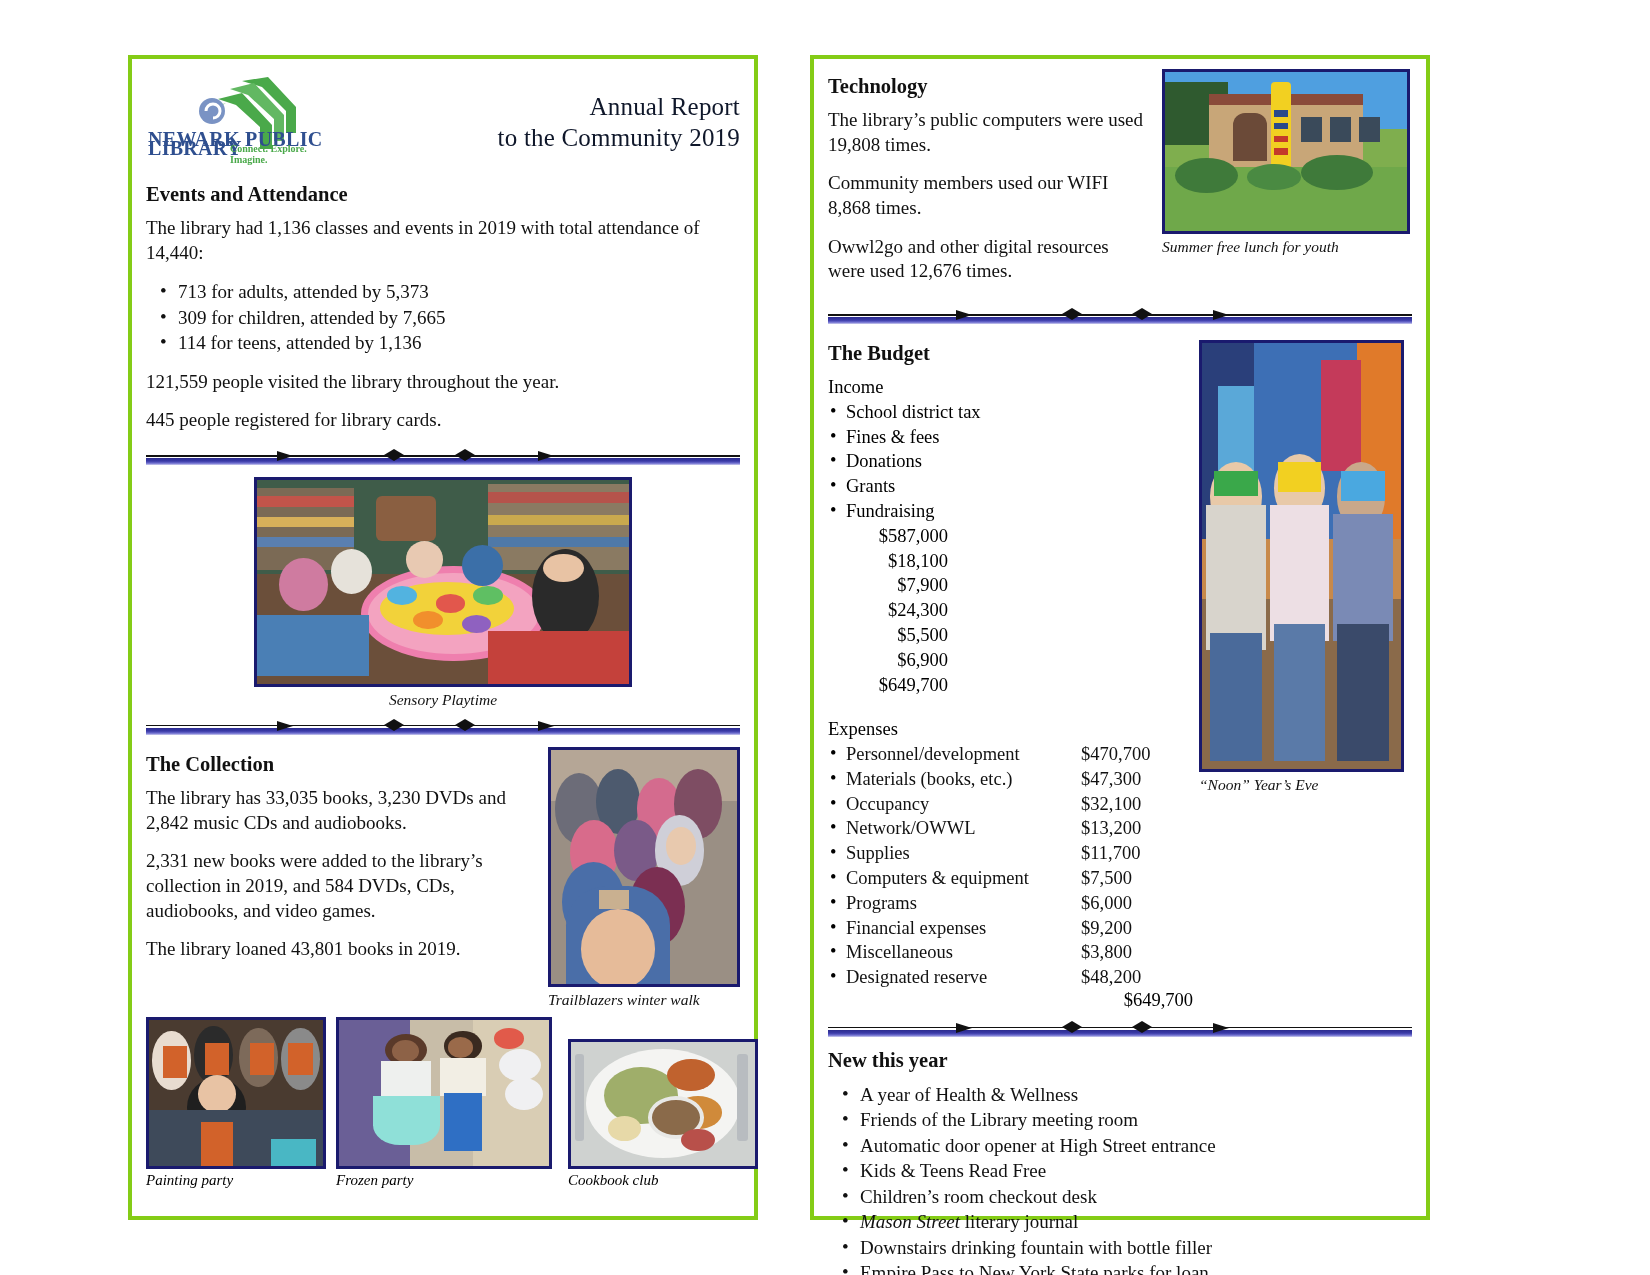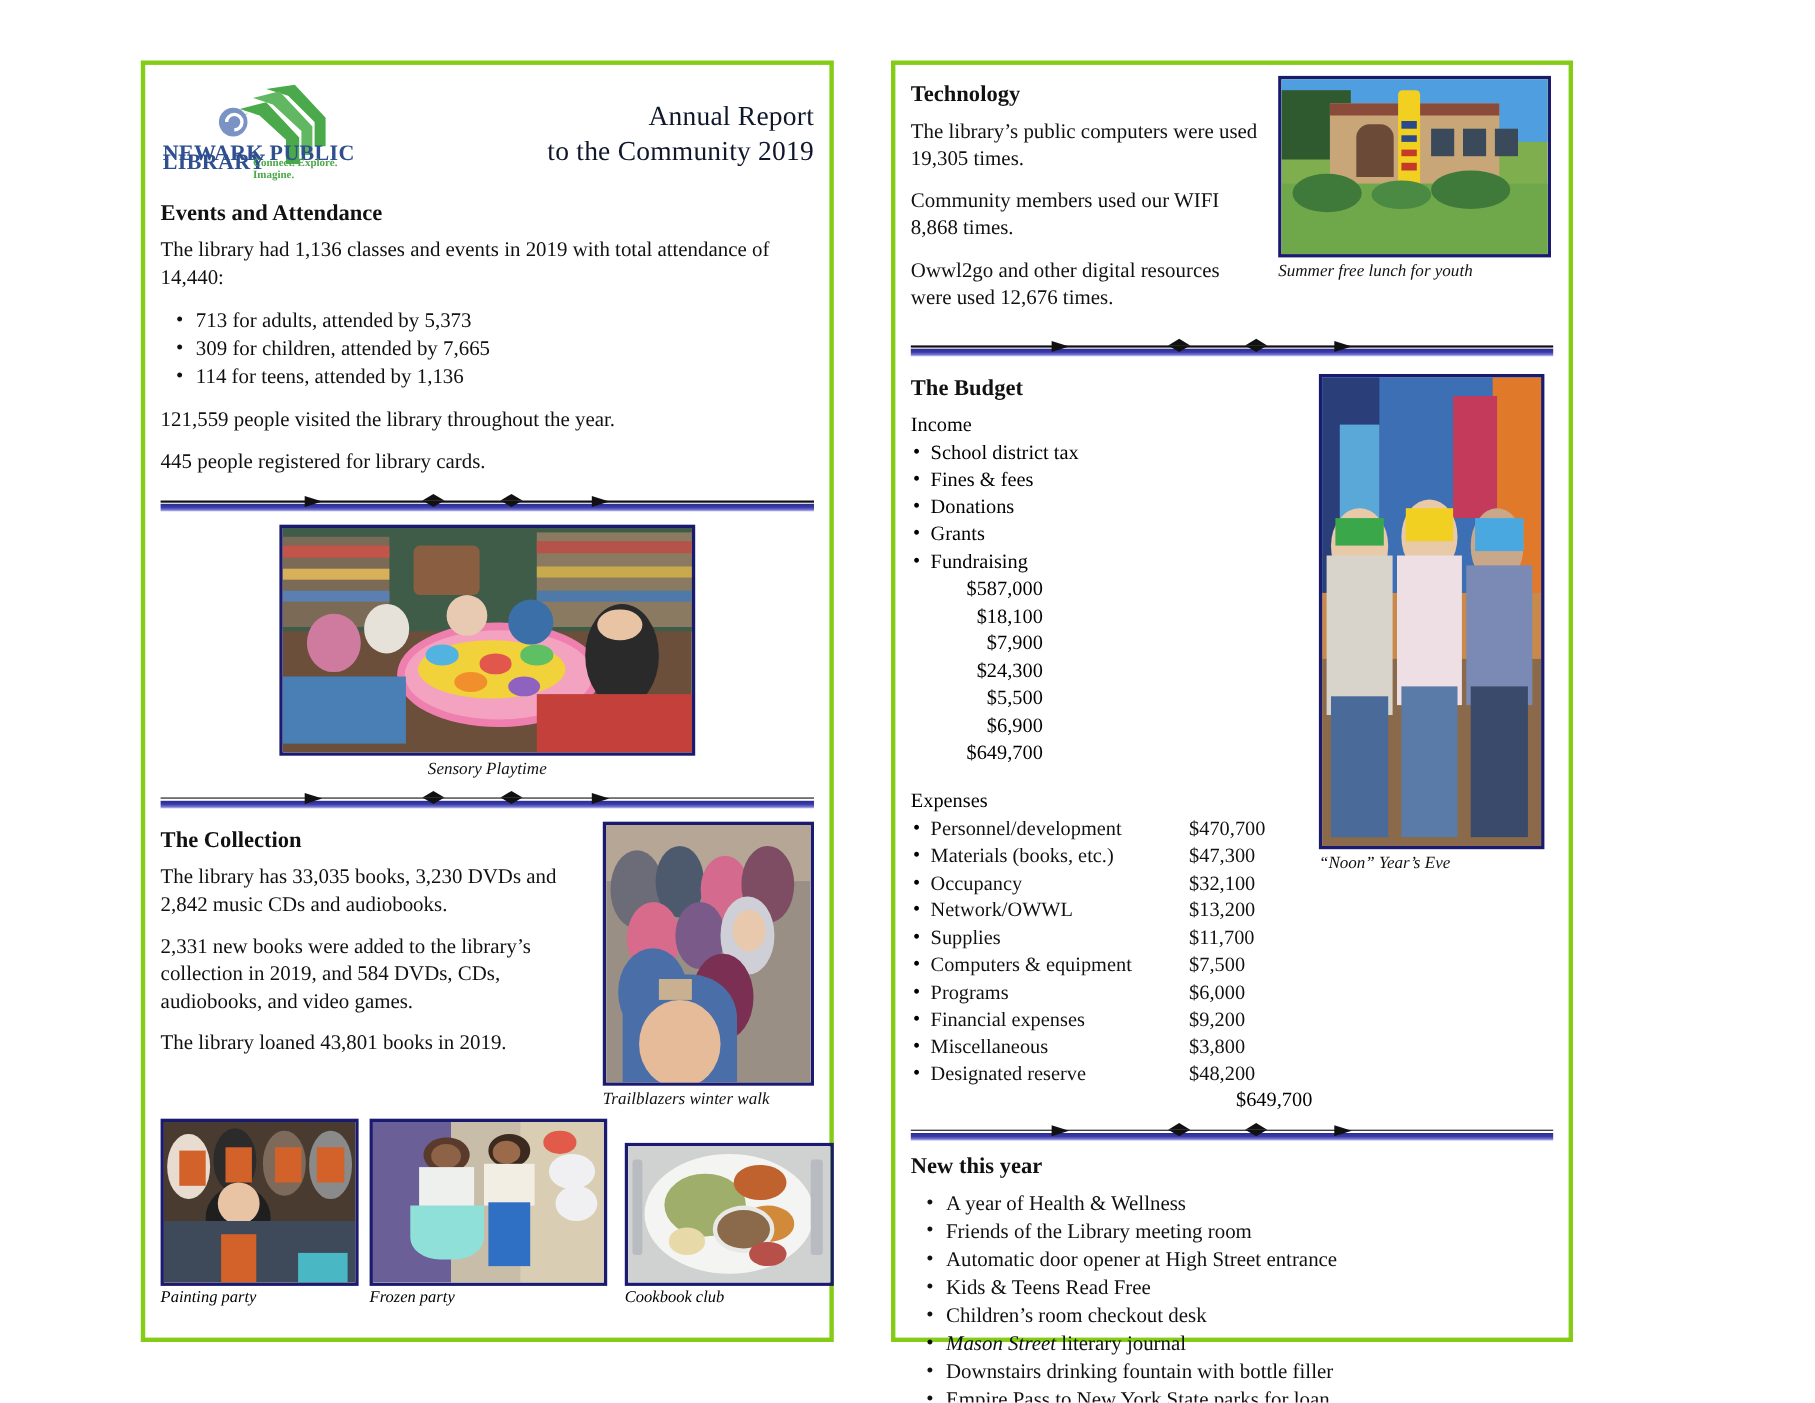--- a/index.html
+++ b/index.html
@@ -318,21 +318,21 @@
 
     </div>
   </div>
 
   <div class="panel panel-right">
     <div class="panel-inner">
 
       <div class="tech-row">
         <div class="tech-text">
           <h2 class="sec">Technology</h2>
-          <p class="body">The library’s public computers were used 19,305 times.</p>
+          <p class="body">The library’s public computers were used 19,808 times.</p>
           <p class="body">Community members used our WIFI 8,868 times.</p>
           <p class="body">Owwl2go and other digital resources were used 12,676 times.</p>
         </div>
         <div class="tech-photo">
           <div class="photo ph-summer">
             <div class="art" style="background:#7fae4e">
               <div class="rect" style="left:0;top:0;width:100%;height:36%;background:#4f9fe0"></div>
               <div class="rect" style="left:0;top:6%;width:26%;height:40%;background:#2f5a2f"></div>
               <div class="rect" style="left:18%;top:14%;width:64%;height:46%;background:#c8a678"></div>
               <div class="rect" style="left:18%;top:14%;width:64%;height:7%;background:#8a4b3a"></div>

